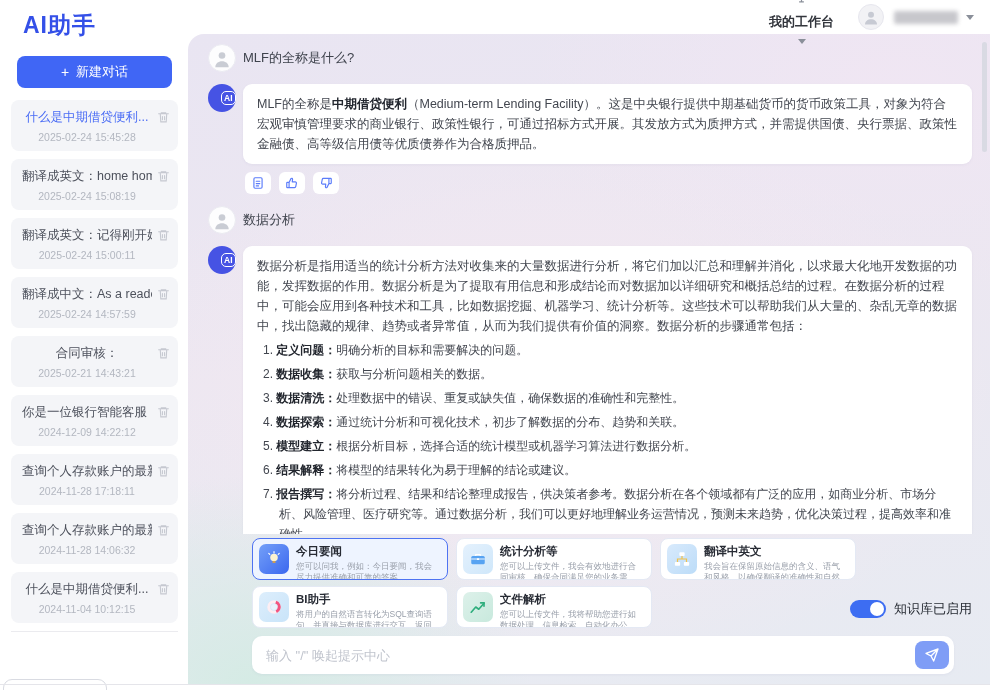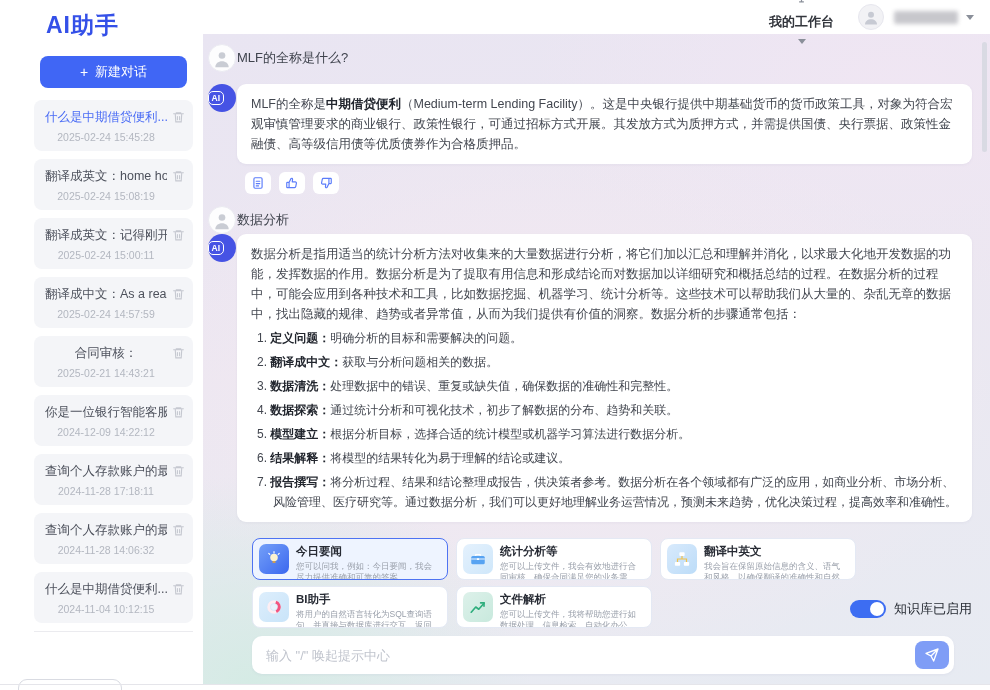--- a/index.html
+++ b/index.html
@@ -1,20 +1,20 @@
 <!DOCTYPE html>
 <html><head>
 <meta charset="utf-8">
 <style>
   * { margin:0; padding:0; box-sizing:border-box; }
   html,body { width:990px; height:690px; overflow:hidden; font-family:"Liberation Sans","DejaVu Sans",sans-serif; background:#fff; }
   body { position:relative; }
 
   
-  .sidebar { position:absolute; left:16px; top:0; width:187px; height:690px; background:#fff; z-index:3;padding-left:8px; }
+  .sidebar { position:absolute; left:1px; top:0; width:187px; height:690px; background:#fff; z-index:3; }
   .logo { padding:10px 0 0 22px; font-size:23px; font-weight:bold; color:#3450e8; letter-spacing:1px; }
   .new-chat { margin:15px 16px 12px; height:32px; background:#4066f5; color:#fff; border-radius:8px;
               display:flex; align-items:center; justify-content:center; gap:7px; font-size:13px; cursor:pointer; }
   .new-chat .plus { font-size:14px; }
   .conv-list { padding:0 10px; }
   .conv-item { position:relative; background:#f4f5f8; border-radius:8px; padding:9px 26px 8px 11px; margin-bottom:8px; cursor:pointer;text-align:center; }
   .conv-title { font-size:12.5px; color:#4d515c; white-space:nowrap; overflow:hidden; }
   .conv-item.active .conv-title { color:#4a6cf5; }
   .conv-time { font-size:10.5px; color:#b3b7c0; margin-top:5px; }
   .trash { position:absolute; right:8px; top:10px; width:13px; height:14px; }
@@ -34,33 +34,33 @@
   .main { position:absolute; left:188px; top:34px; right:0; height:650px; border-top-left-radius:16px; overflow:hidden; z-index:2;
     background:
       radial-gradient(520px 300px at 88% 8%, rgba(240,230,243,.95), rgba(240,230,243,0) 70%),
       radial-gradient(430px 320px at 8% 100%, rgba(212,235,228,.95), rgba(212,235,228,0) 65%),
       radial-gradient(600px 380px at 45% 55%, rgba(246,233,241,.85), rgba(246,233,241,0) 75%),
       linear-gradient(170deg, #e9e5f2 0%, #ece7f1 45%, #e7ebf2 100%);
   }
   .scroll-thumb { position:absolute; right:3px; top:8px; width:5px; height:110px; border-radius:3px; background:#d9dae3; }
 
   .chat { position:absolute; left:0; right:14px; top:0; bottom:150px; padding:10px 4px 0 20px; overflow:hidden; }
-  .msg-row { display:flex; gap:1px; align-items:flex-start; }
+  .msg-row { display:flex; gap:7px; align-items:flex-start; }
   .avatar { width:28px; height:28px; border-radius:50%; flex:none; }
   .user-avatar { background:#fdfdfe; border:1px solid #ebebf1; display:flex; align-items:center; justify-content:center; overflow:hidden; }
-  .ai-avatar { background:#4653e4; display:flex; align-items:center; justify-content:flex-start; }
+  .ai-avatar { background:#4653e4; display:flex; align-items:center; justify-content:flex-end; }
   .ai-badge { border:1.5px solid #fff; border-radius:5px; color:#fff; font-size:8.5px; font-weight:bold; padding:2px 2.5px; line-height:1; }
   .user-text { font-size:13px; color:#3f434d; line-height:28px; }
   .bubble { background:#fff; border-radius:9px; padding:10px 14px; font-size:12.5px; line-height:20px; color:#42464f; flex:1; box-shadow:0 1px 3px rgba(120,120,160,.07); }
   .bubble b { color:#22262e; }
   .row-user1 { margin-bottom:12px; }
   .row-ai1 { margin-bottom:8px; }
   .actions { display:flex; gap:8px; margin:0 0 12px 37px; }
   .action-btn { width:26px; height:22px; background:#fff; border-radius:6px; display:flex; align-items:center; justify-content:center; cursor:pointer; }
-  .row-user2 { }
+  .row-user2 { margin-bottom:12px; }
   .steps { margin-top:4px; padding-left:6px; list-style:none; font-size:12px; }
   .steps li { margin-top:4px; padding-left:16px; text-indent:-16px; line-height:20px; }
 
   
   .bottom-zone { position:absolute; left:64px; right:16px; bottom:10px; }
   .cards { display:grid; grid-template-columns:repeat(3,196px); gap:6px 8px; }
   .card { background:#fff; border:1px solid #e4e9f4; border-radius:8px; height:42px; padding:5px 7px 4px 6px;
           display:flex; gap:7px; overflow:hidden; cursor:pointer; }
   .card.active { border-color:#4e73f2; background:#eef4ff; }
   .card-icon { width:30px; height:30px; border-radius:7px; flex:none; display:flex; align-items:center; justify-content:center; }
@@ -269,21 +269,21 @@
     <div class="msg-row">
       <div class="avatar ai-avatar">
         <span class="ai-badge">AI</span>
       </div>
       <div class="bubble">
         <div>数据分析是指用适当的统计分析方法对收集来的大量数据进行分析，将它们加以汇总和理解并消化，以求最大化地开发数据的功能，发挥数据的作用。数据分析是为了提取有用信息和形成结论而对数据加以详细研究和概括总结的过程。在数据分析的过程中，可能会应用到各种技术和工具，比如数据挖掘、机器学习、统计分析等。这些技术可以帮助我们从大量的、杂乱无章的数据中，找出隐藏的规律、趋势或者异常值，从而为我们提供有价值的洞察。数据分析的步骤通常包括：</div>
         <ol class="steps">
 
             <li><span>1.</span> <b>定义问题：</b><span>明确分析的目标和需要解决的问题。</span></li>
 
-            <li><span>2.</span> <b>翻译成中文：</b><span>获取与分析问题相关的数据。</span></li>
+            <li><span>2.</span> <b>数据收集：</b><span>获取与分析问题相关的数据。</span></li>
 
             <li><span>3.</span> <b>数据清洗：</b><span>处理数据中的错误、重复或缺失值，确保数据的准确性和完整性。</span></li>
 
             <li><span>4.</span> <b>数据探索：</b><span>通过统计分析和可视化技术，初步了解数据的分布、趋势和关联。</span></li>
 
             <li><span>5.</span> <b>模型建立：</b><span>根据分析目标，选择合适的统计模型或机器学习算法进行数据分析。</span></li>
 
             <li><span>6.</span> <b>结果解释：</b><span>将模型的结果转化为易于理解的结论或建议。</span></li>
 
             <li><span>7.</span> <b>报告撰写：</b><span>将分析过程、结果和结论整理成报告，供决策者参考。数据分析在各个领域都有广泛的应用，如商业分析、市场分析、风险管理、医疗研究等。通过数据分析，我们可以更好地理解业务运营情况，预测未来趋势，优化决策过程，提高效率和准确性。</span></li>

